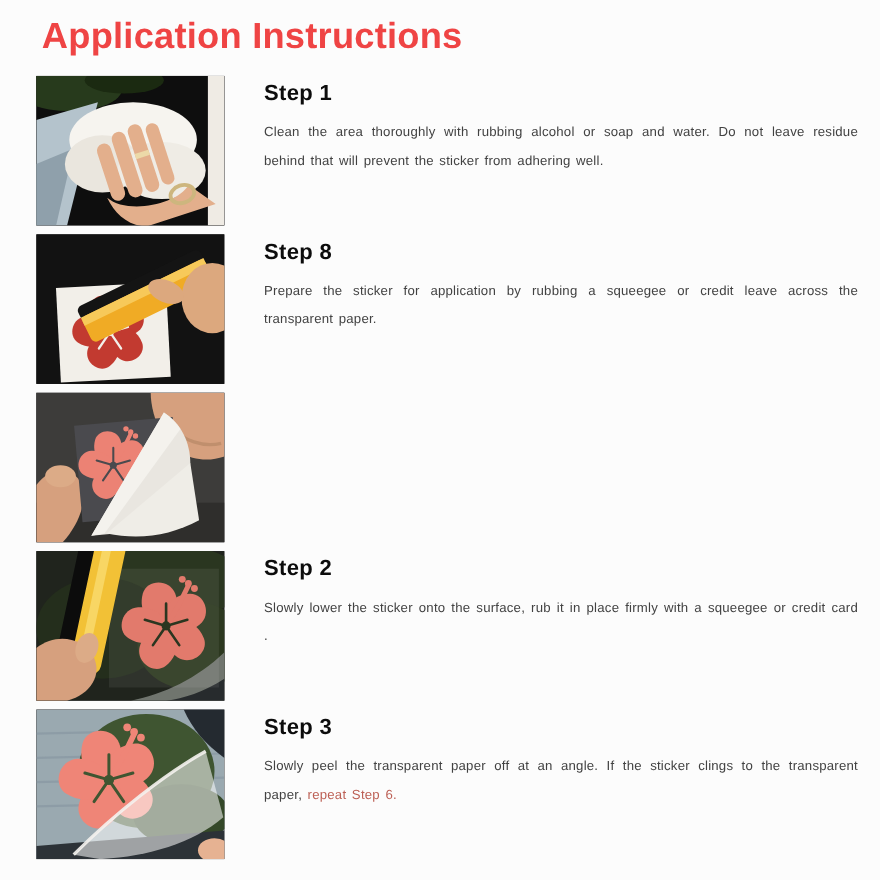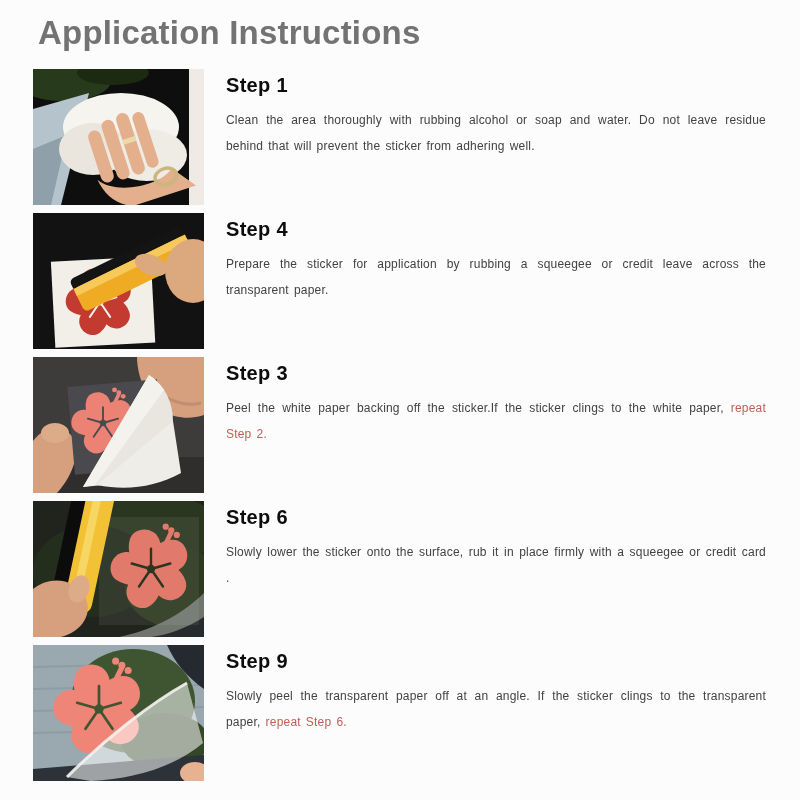--- a/index.html
+++ b/index.html
@@ -6,34 +6,34 @@
   body {
     width: 800px; height: 800px;
     background: #fcfcfc;
     font-family: "Liberation Sans", sans-serif;
     overflow: hidden;
   }
   .page { padding: 12px 12px 0 33px; }
   .page-title {
     font-size: 33px;
     font-weight: bold;
-    color: #737373;
+    color: #ef4444;
     letter-spacing: 0.2px;
     margin: 0 0 0 5px;
     line-height: 1.25;
   }
   .steps { margin-top: 16px; }
   .step-row { display: flex; margin-bottom: 8px; }
   .photo {
     flex: 0 0 171px;
     width: 171px; height: 136px;
     background: #111;
   }
   .photo svg { display: block; width: 171px; height: 136px; }
-  .copy { margin-left: 22px; width: 540px; }
+  .copy { margin-left: 36px; width: 540px; }
   .step-heading {
     font-size: 20px;
     font-weight: bold;
     color: #0c0c0c;
     letter-spacing: 0.3px;
     margin: 5px 0 10px 0;
   }
   .step-text {
     font-size: 12px;
     line-height: 26px;
@@ -124,21 +124,21 @@
             <rect x="40" y="46" width="124" height="26" rx="5" fill="#f0ab25"></rect>
             <rect x="40" y="46" width="124" height="8" fill="#f7c95a"></rect>
           </g>
           <g fill="#dca87e">
             <ellipse cx="160" cy="58" rx="28" ry="32"></ellipse>
             <ellipse cx="118" cy="52" rx="17" ry="10" transform="rotate(22 118 52)"></ellipse>
           </g>
         </svg>
       </div>
       <div class="copy">
-        <h2 class="step-heading">Step 4</h2>
+        <h2 class="step-heading">Step 8</h2>
         <p class="step-text"><span>Prepare the sticker for application by rubbing a squeegee or credit leave across the transparent paper.</span><span class="red-text"></span></p>
       </div>
     </div>
 
     <div class="step-row">
       <div class="photo">
         <svg viewBox="0 0 171 136">
           <rect width="171" height="136" fill="#3d3c3a"></rect>
           <rect y="100" width="171" height="36" fill="#2f2e2c"></rect>
           <path d="M104,0 L171,0 L171,58 C148,66 124,56 114,38 C108,26 104,12 104,0 Z" fill="#d6a07e"></path>
@@ -148,24 +148,20 @@
           <g transform="rotate(-5 82 70)">
             <rect x="38" y="26" width="90" height="88" fill="#4a4a4e"></rect>
           </g>
           <use href="#hib" x="34" y="30" width="72" height="72" style="color:#ec8274; --hibbg:#4a4a4e"></use>
           <g>
             <path d="M50,130 L116,18 C132,28 140,46 140,64 L134,122 Z" fill="#e9e6e0"></path>
             <path d="M50,130 L116,18 C122,22 127,27 131,33 L62,128 Z" fill="#f4f2ed"></path>
             <path d="M64,128 L140,64 L148,116 C122,130 94,134 64,128 Z" fill="#efede7"></path>
           </g>
         </svg>
-      </div>
-      <div class="copy">
-        <h2 class="step-heading">Step 3</h2>
-        <p class="step-text"><span>Peel the white paper backing off the sticker.If the sticker clings to the white paper, </span><span class="red-text">repeat Step 2.</span></p>
       </div>
     </div>
 
     <div class="step-row">
       <div class="photo">
         <svg viewBox="0 0 171 136">
           <rect width="171" height="136" fill="#20241d"></rect>
           <ellipse cx="120" cy="28" rx="70" ry="34" fill="#2a3620"></ellipse>
           <ellipse cx="60" cy="70" rx="60" ry="46" fill="#242e1c"></ellipse>
           <ellipse cx="142" cy="86" rx="50" ry="40" fill="#2c381f"></ellipse>
@@ -176,21 +172,21 @@
           <g transform="rotate(12 55 60)">
             <rect x="26" y="-10" width="15" height="112" rx="6" fill="#0c0c0c"></rect>
             <rect x="40" y="-14" width="28" height="126" rx="9" fill="#f2c136"></rect>
             <rect x="47" y="-14" width="8" height="126" fill="#f8d664"></rect>
           </g>
           <path d="M0,136 L0,88 C18,74 42,78 52,96 C60,112 50,130 28,136 Z" fill="#d6a07e"></path>
           <ellipse cx="46" cy="88" rx="10" ry="14" fill="#dcab87" transform="rotate(20 46 88)"></ellipse>
         </svg>
       </div>
       <div class="copy">
-        <h2 class="step-heading">Step 6</h2>
+        <h2 class="step-heading">Step 2</h2>
         <p class="step-text"><span>Slowly lower the sticker onto the surface, rub it in place firmly with a squeegee or credit card .</span><span class="red-text"></span></p>
       </div>
     </div>
 
     <div class="step-row">
       <div class="photo">
         <svg viewBox="0 0 171 136">
           <rect width="171" height="136" fill="#9aa9b0"></rect>
           <g stroke="#8595a0" stroke-width="2" opacity="0.6">
             <path d="M0,22 L171,18"></path>
@@ -204,19 +200,19 @@
           <path d="M0,124 L171,110 L171,136 L0,136 Z" fill="#2c3237"></path>
           <use href="#hib" x="14" y="12" width="104" height="104" style="color:#ef8577; --hibbg:#3f5531"></use>
           <g>
             <path d="M34,132 C72,94 118,58 154,38 L170,98 C142,122 100,134 58,136 Z" fill="#ffffff" opacity="0.55"></path>
             <path d="M34,132 C72,94 118,58 154,38" stroke="#f4f2ee" stroke-width="3" fill="none" opacity="0.9"></path>
           </g>
           <ellipse cx="162" cy="128" rx="15" ry="11" fill="#e6b292"></ellipse>
         </svg>
       </div>
       <div class="copy">
-        <h2 class="step-heading">Step 9</h2>
+        <h2 class="step-heading">Step 3</h2>
         <p class="step-text"><span>Slowly peel the transparent paper off at an angle. If the sticker clings to the transparent paper, </span><span class="red-text">repeat Step 6.</span></p>
       </div>
     </div>
 
   </div>
 </div>
 
 </body></html>

